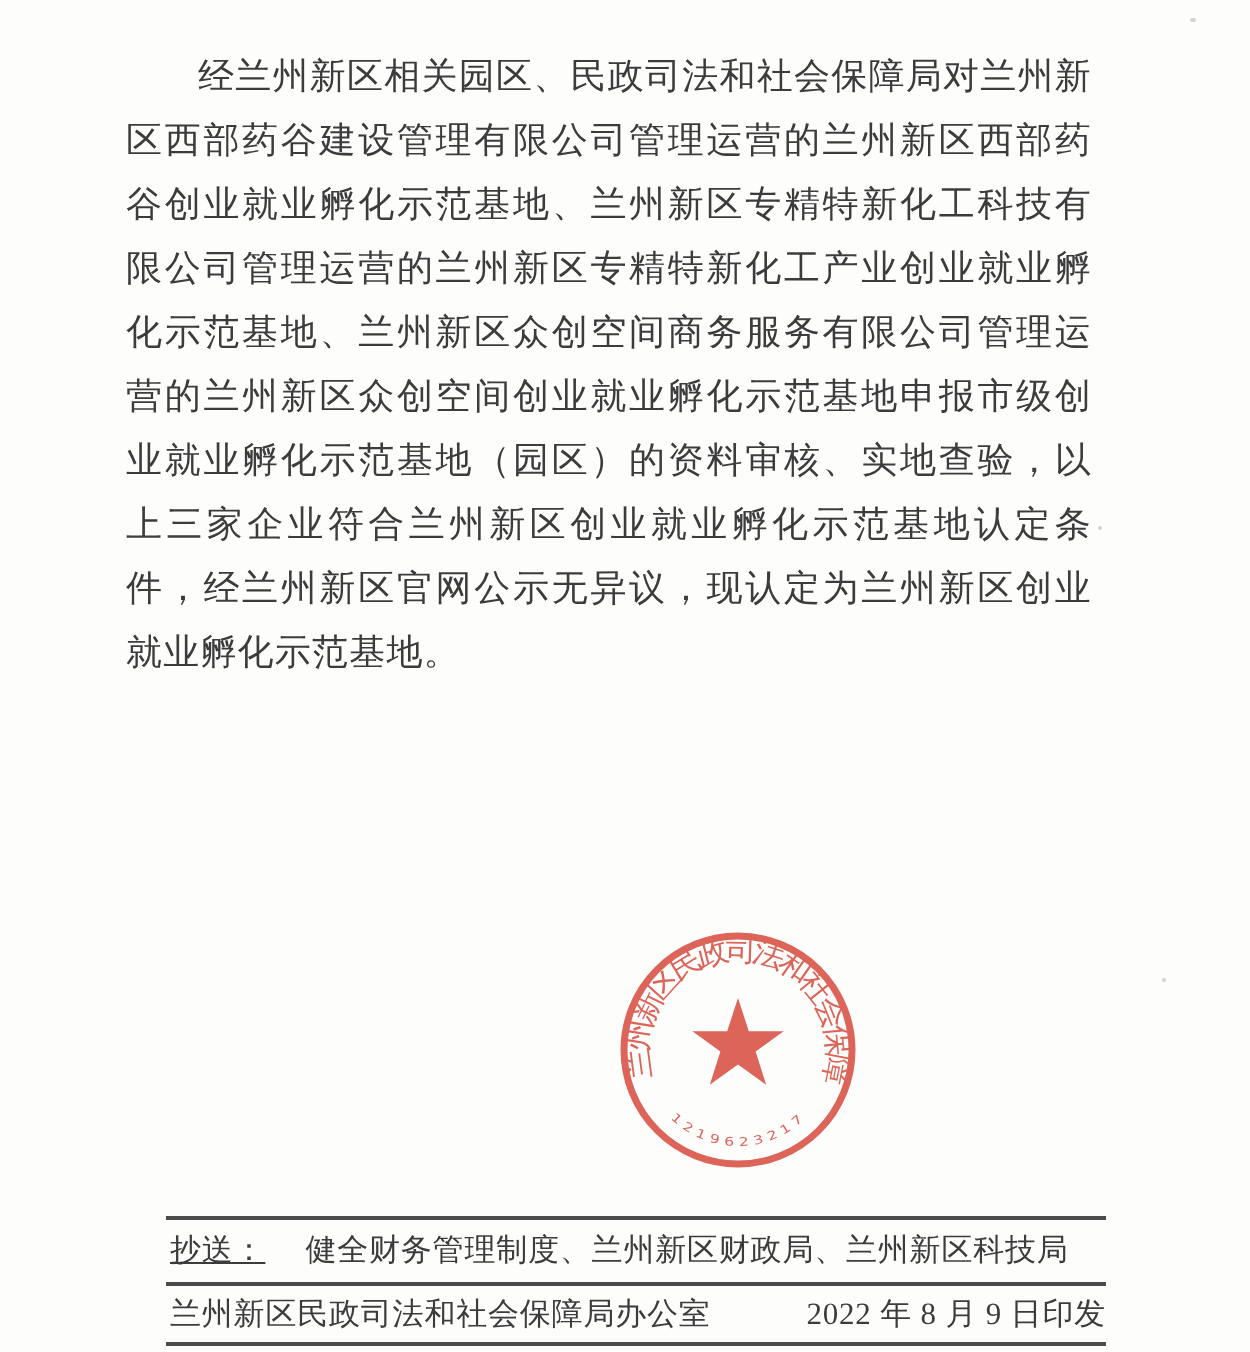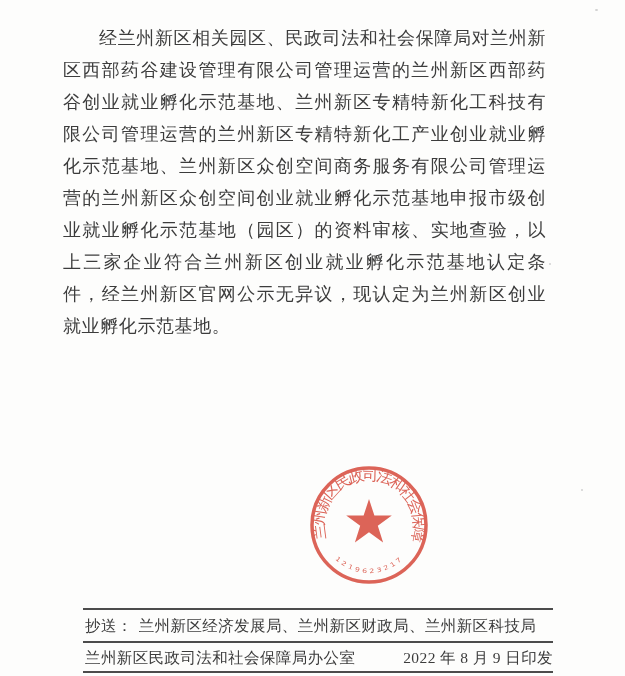--- a/index.html
+++ b/index.html
@@ -76,21 +76,21 @@
     position: absolute;
     left: 85px;
     top: 613px;
     width: 468px;
     font-size: 15.5px;
     line-height: 26px;
     letter-spacing: 0.4px;
     color: #3c3c3c;
     white-space: nowrap;
   }
-  .footer-cc .cc-label { margin-right: 6px; }
+  .footer-cc .cc-label { margin-right: 20px; text-decoration: underline; }
   .footer-office-row {
     position: absolute;
     left: 85px;
     top: 645px;
     width: 468px;
     display: flex;
     justify-content: space-between;
     font-size: 15.5px;
     line-height: 25px;
     letter-spacing: 0.4px;
@@ -125,21 +125,21 @@
     </text>
     <polygon points="70,44 75.4,60.6 92.8,60.6 78.8,70.8 84.1,87.4 70,77.2 55.9,87.4 61.2,70.8 47.2,60.6 64.6,60.6" fill="#d84a3c"></polygon>
     <text font-size="6" font-family="DejaVu Sans, sans-serif" letter-spacing="2" fill="#d84a3c">
       <textPath href="#sealArcBottom" startOffset="6" textLength="76" lengthAdjust="spacingAndGlyphs">1219623217</textPath>
     </text>
   </svg>
 
   <div class="footer-divider divider-1"></div>
 
   <div class="footer-cc">
-    <span class="cc-label">抄送：</span><span>兰州新区经济发展局、兰州新区财政局、兰州新区科技局</span>
+    <span class="cc-label">抄送：</span><span>健全财务管理制度、兰州新区财政局、兰州新区科技局</span>
   </div>
 
   <div class="footer-divider divider-2"></div>
 
   <div class="footer-office-row">
     <span>兰州新区民政司法和社会保障局办公室</span>
     <span>2022 年 8 月 9 日印发</span>
   </div>
 
   <div class="footer-divider divider-3"></div>

